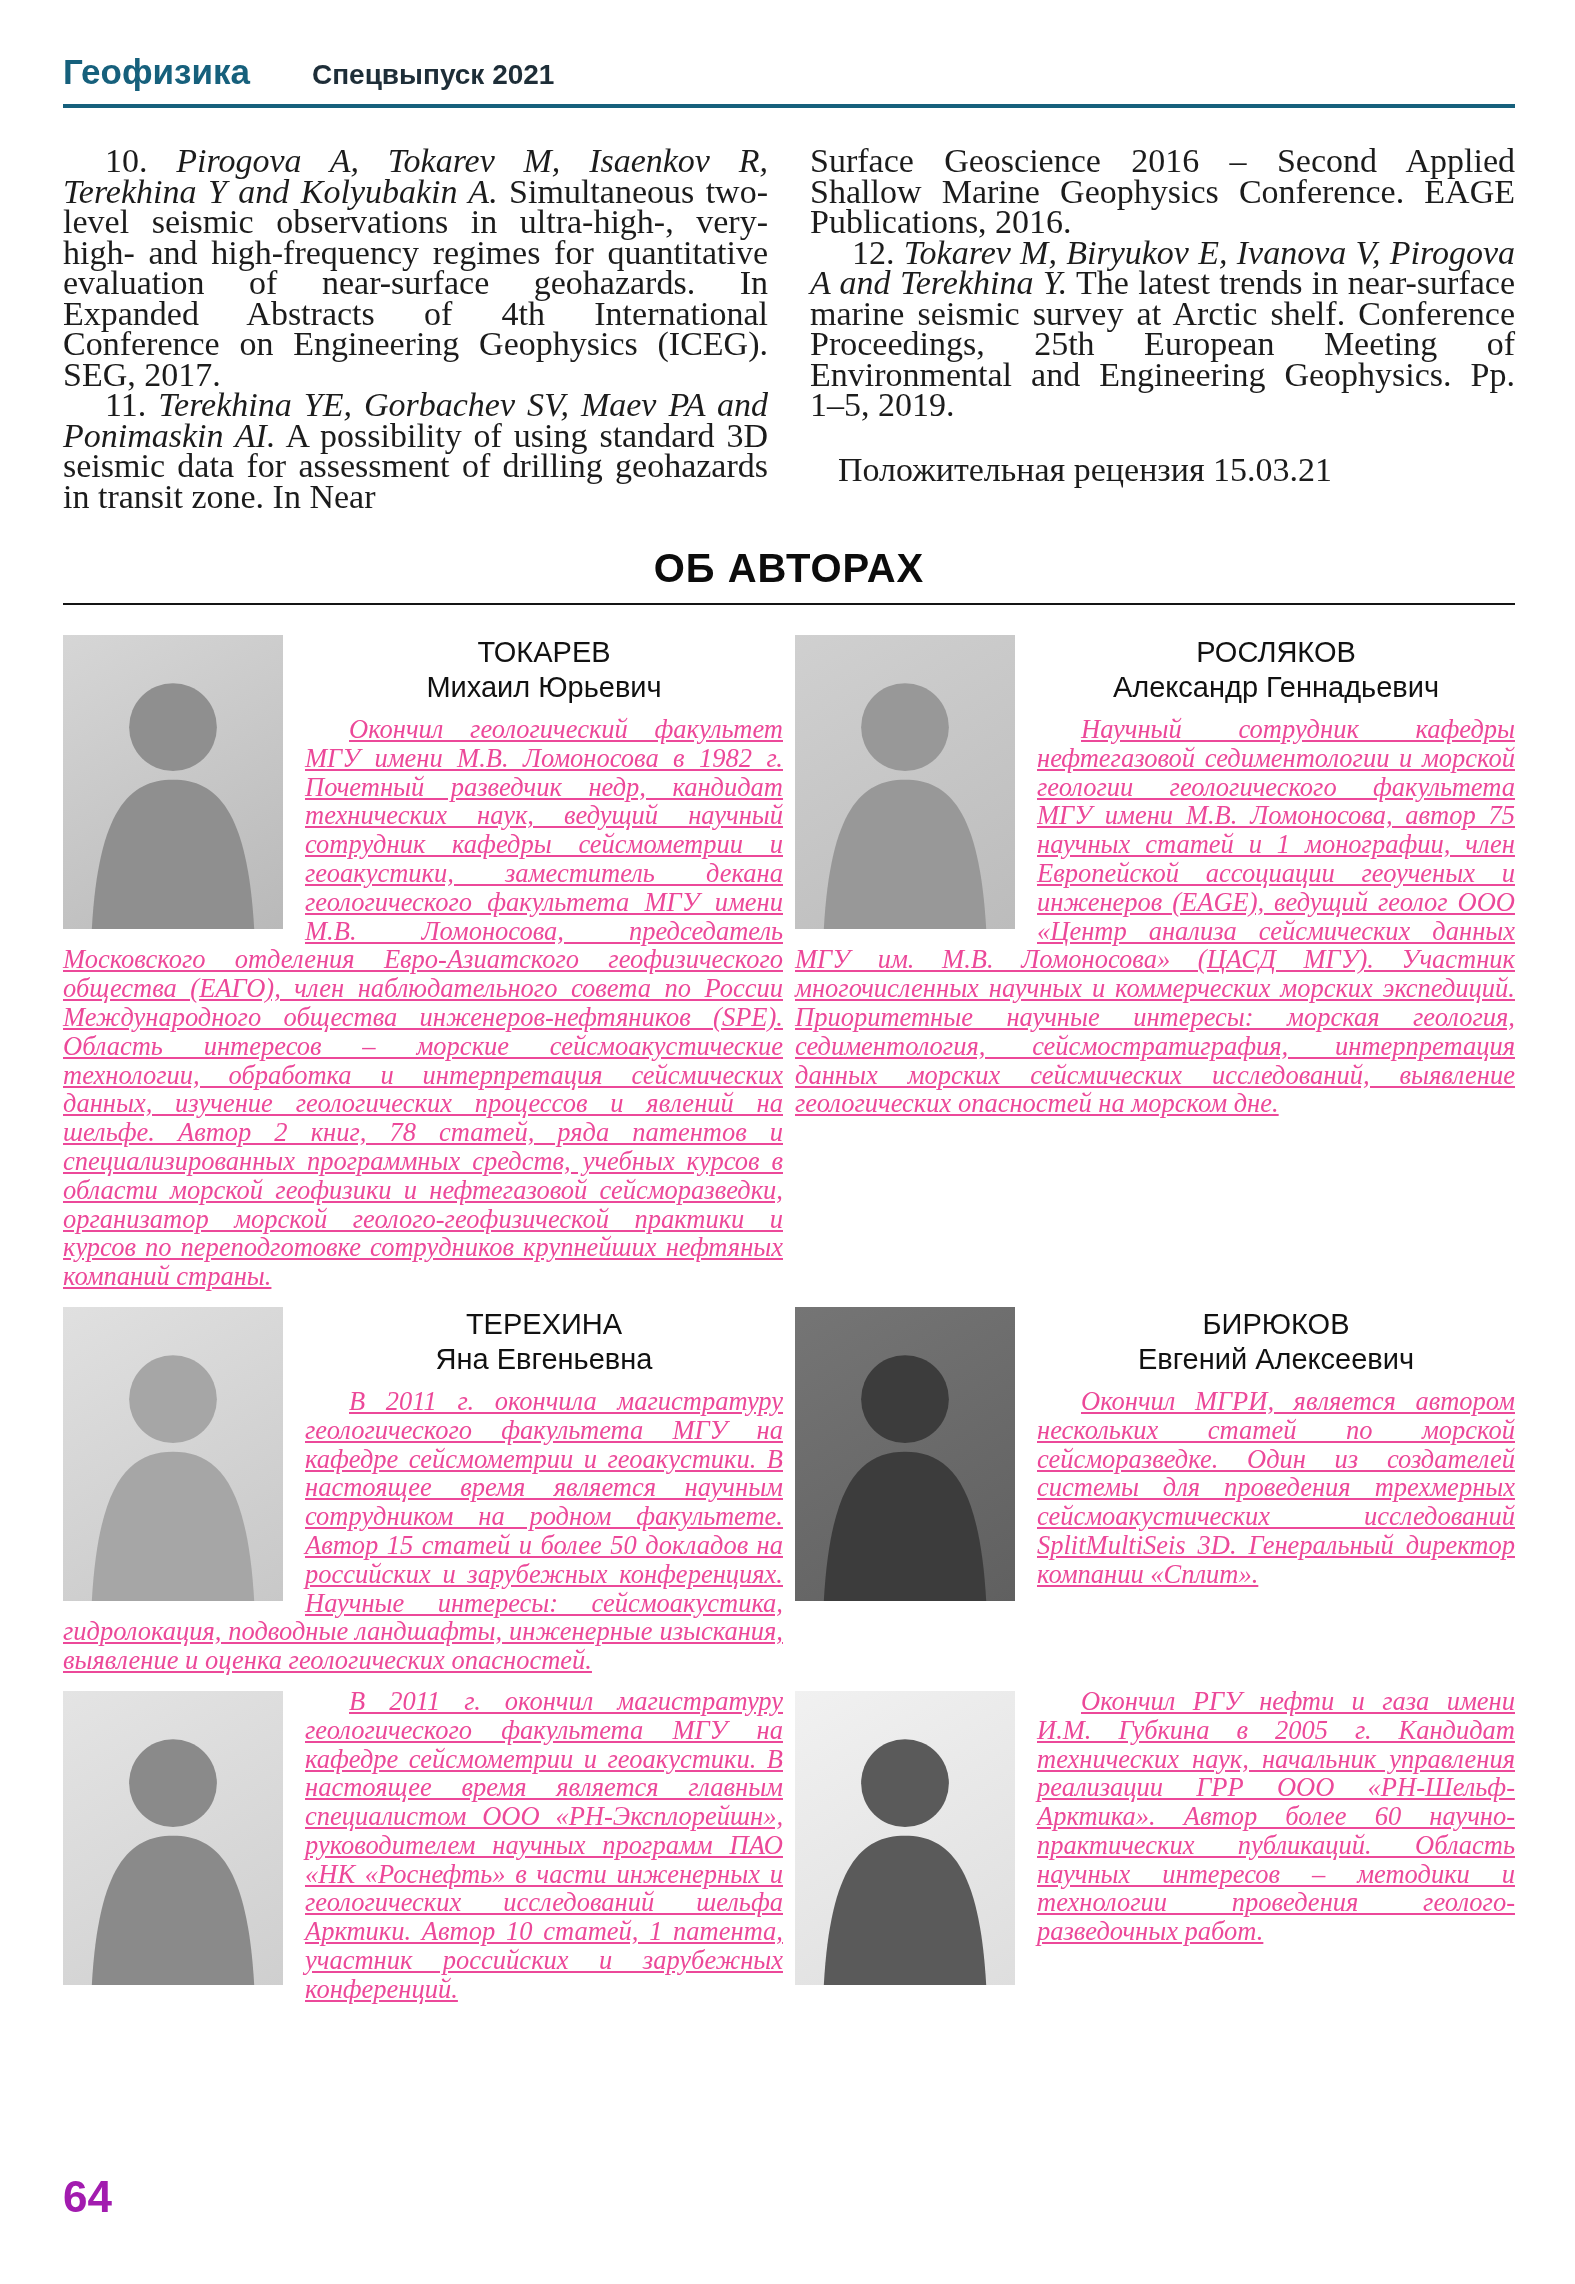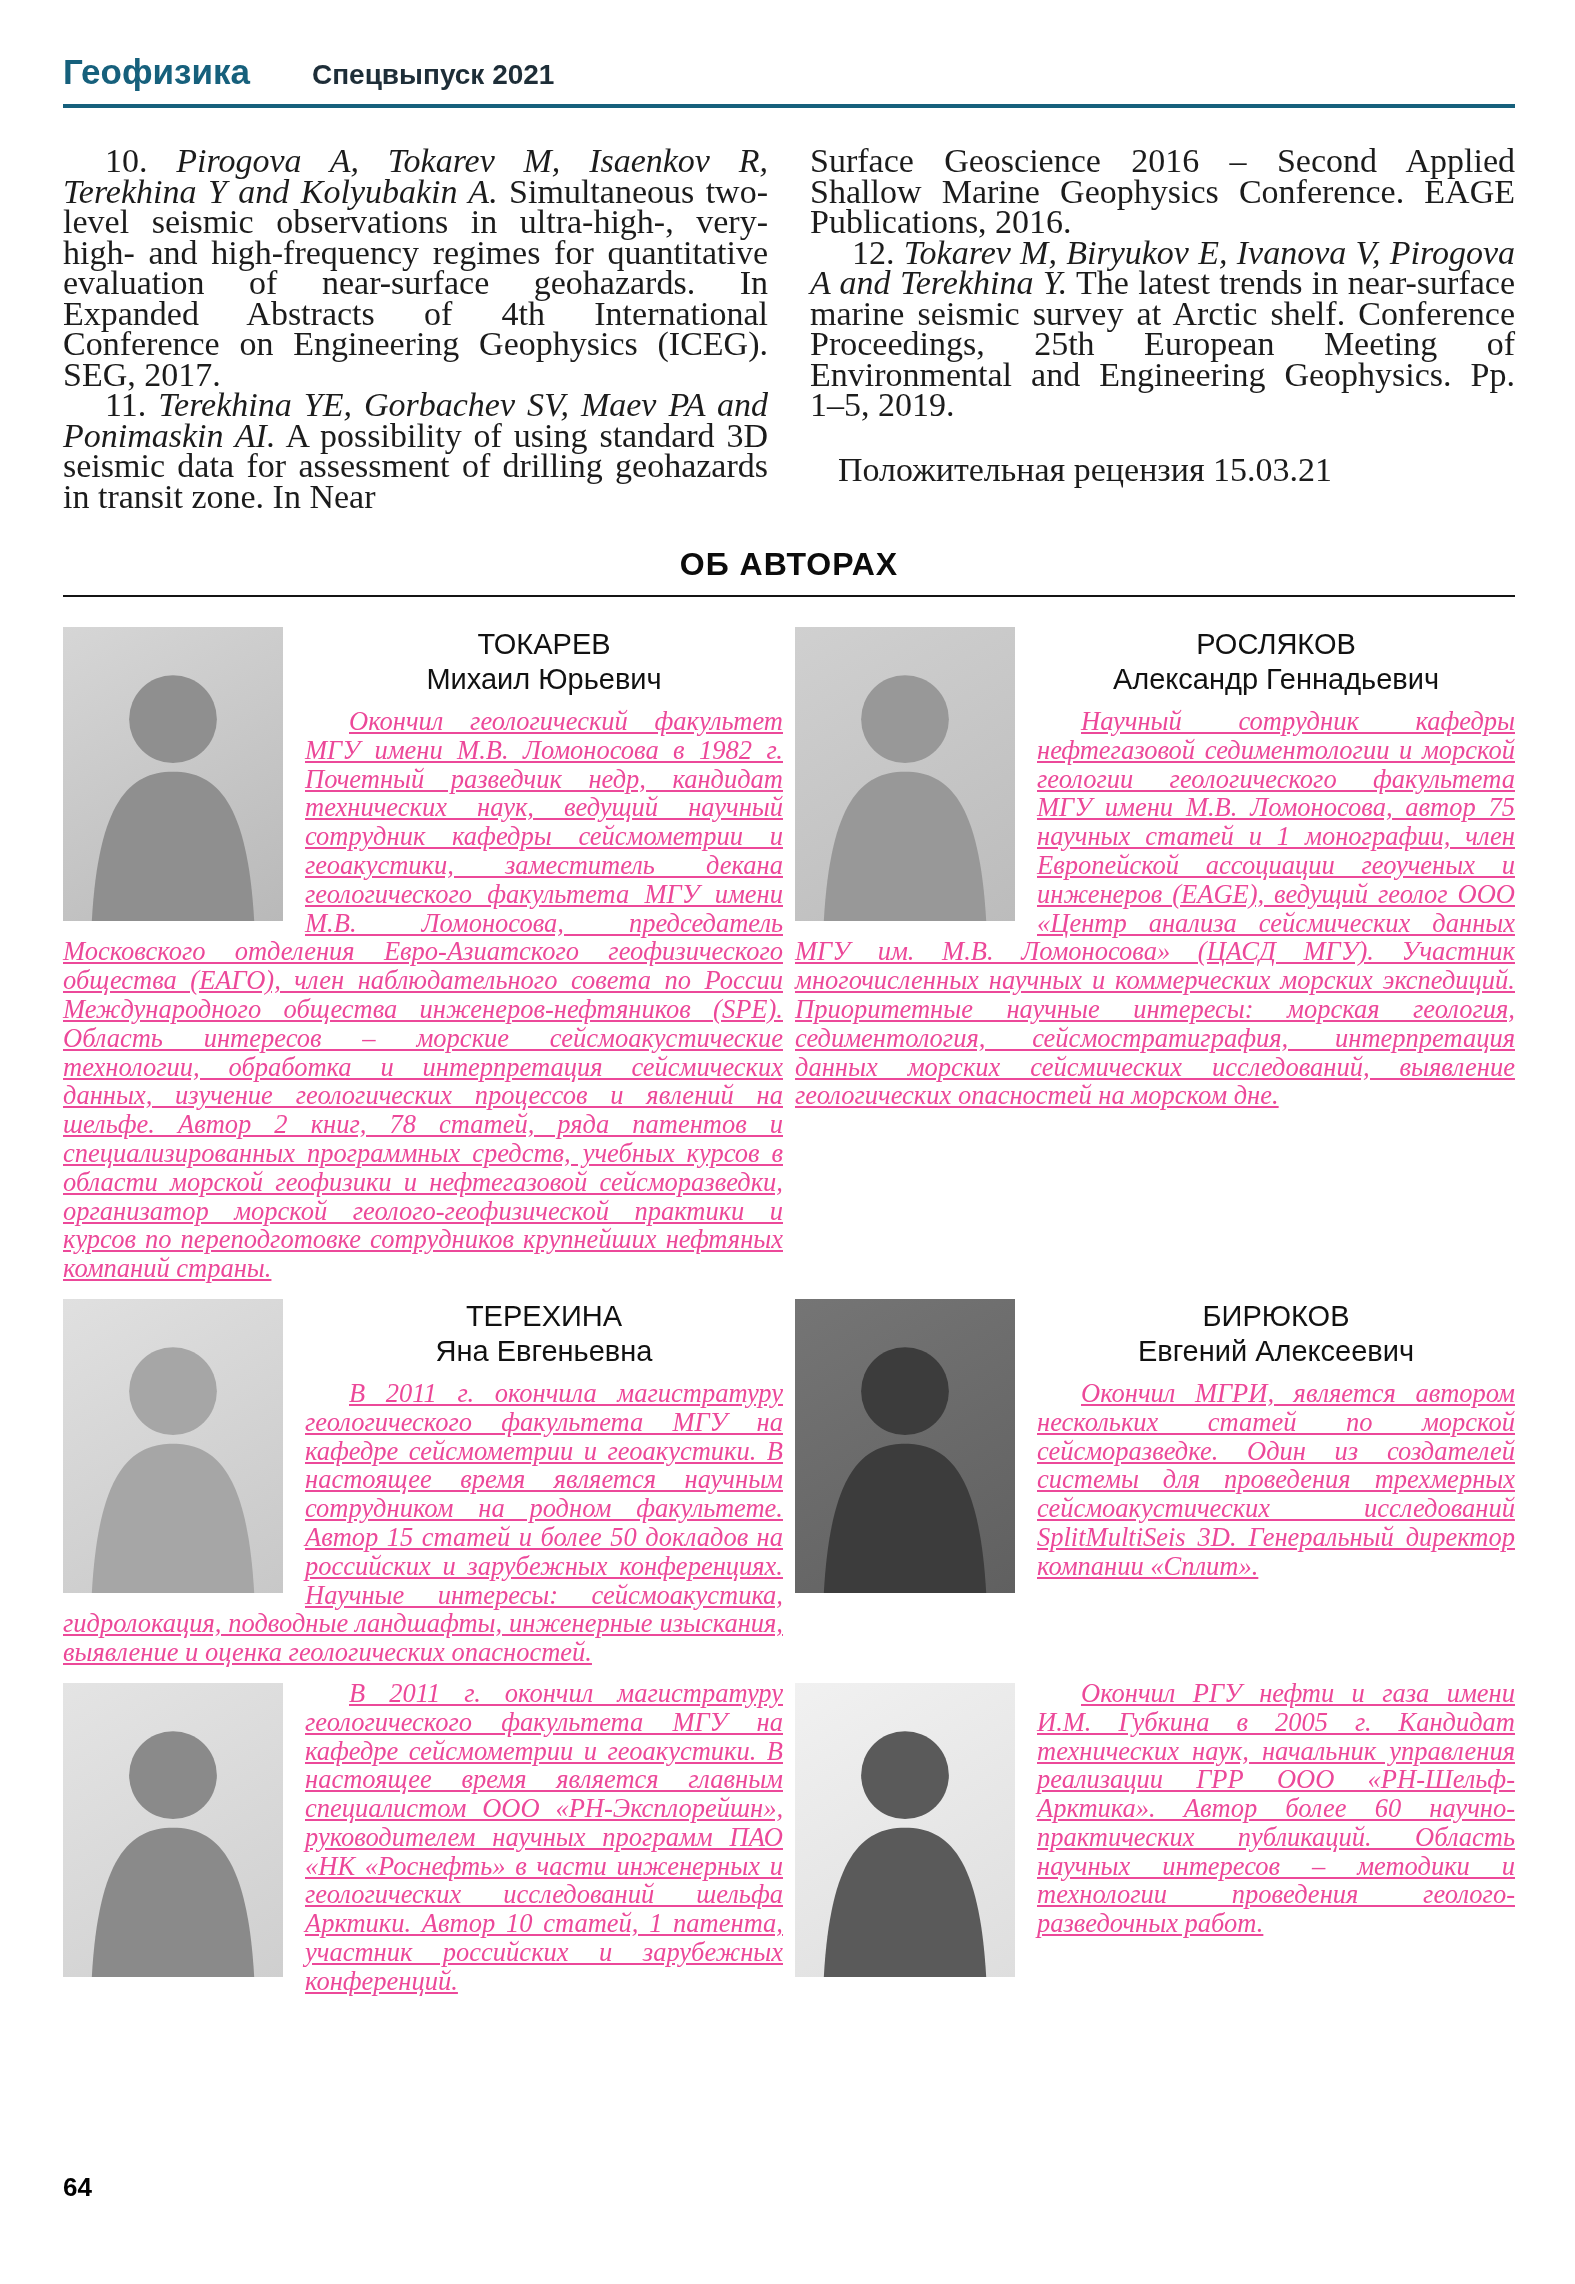--- a/index.html
+++ b/index.html
@@ -29,21 +29,21 @@
   }
   .ref{margin:0;text-indent:42px;}
   .ref.cont{text-indent:0;}
   .ref .auth{font-style:italic;}
   .review{margin:34px 0 0 0;text-indent:28px;text-align:left;}
 
   
   .about-h{
     margin:34px 0 0 0;text-align:center;
     font-family:"Liberation Sans", sans-serif;font-weight:bold;
-    font-size:32px;letter-spacing:1px;color:#0c0c0c;
+    font-size:40px;letter-spacing:1px;color:#0c0c0c;
   }
   .rule2{height:2px;background:#141414;margin-top:12px;}
 
   
   .authors{
     margin-top:26px;
     display:grid;grid-template-columns:1fr 1fr;column-gap:44px;row-gap:48px;gap:12px;
   }
   .author{min-height:300px;}
   .photo{
@@ -71,21 +71,21 @@
   }
   .aname .sn,.aname .gn{display:block;}
   .bio{
     margin:0;font-style:italic;font-size:26.5px;line-height:28.8px;
     text-align:justify;text-indent:44px;color:#ec4899;text-decoration:underline;
   }
 
   .pageno{
     position:absolute;left:63px;top:2172px;
     font-family:"Liberation Sans", sans-serif;font-weight:bold;
-    font-size:26px;color:#000000;text-align:center;
+    font-size:44px;color:#a21caf;text-align:center;
   }
 </style>
 </head>
 <body>
 
 <div class="page">
 
   <header class="hdr">
     <span class="jt">Геофизика</span>
     <span class="issue">Спецвыпуск 2021</span>

